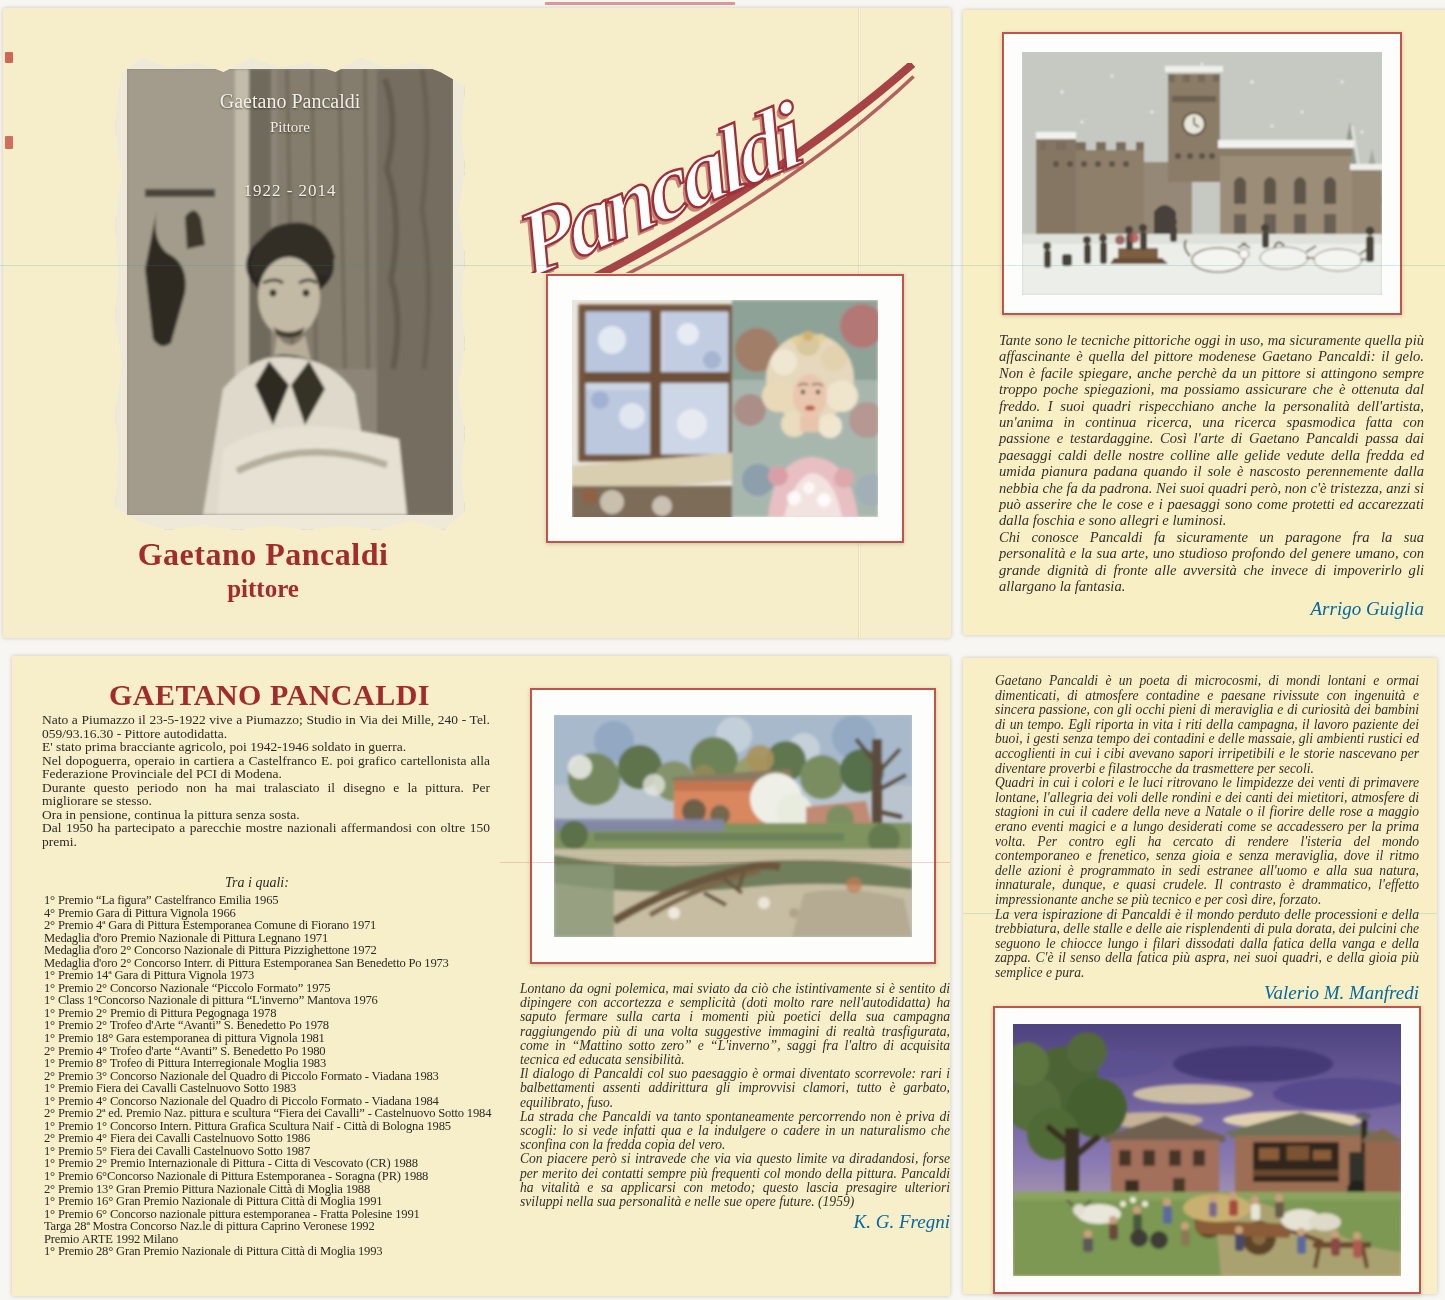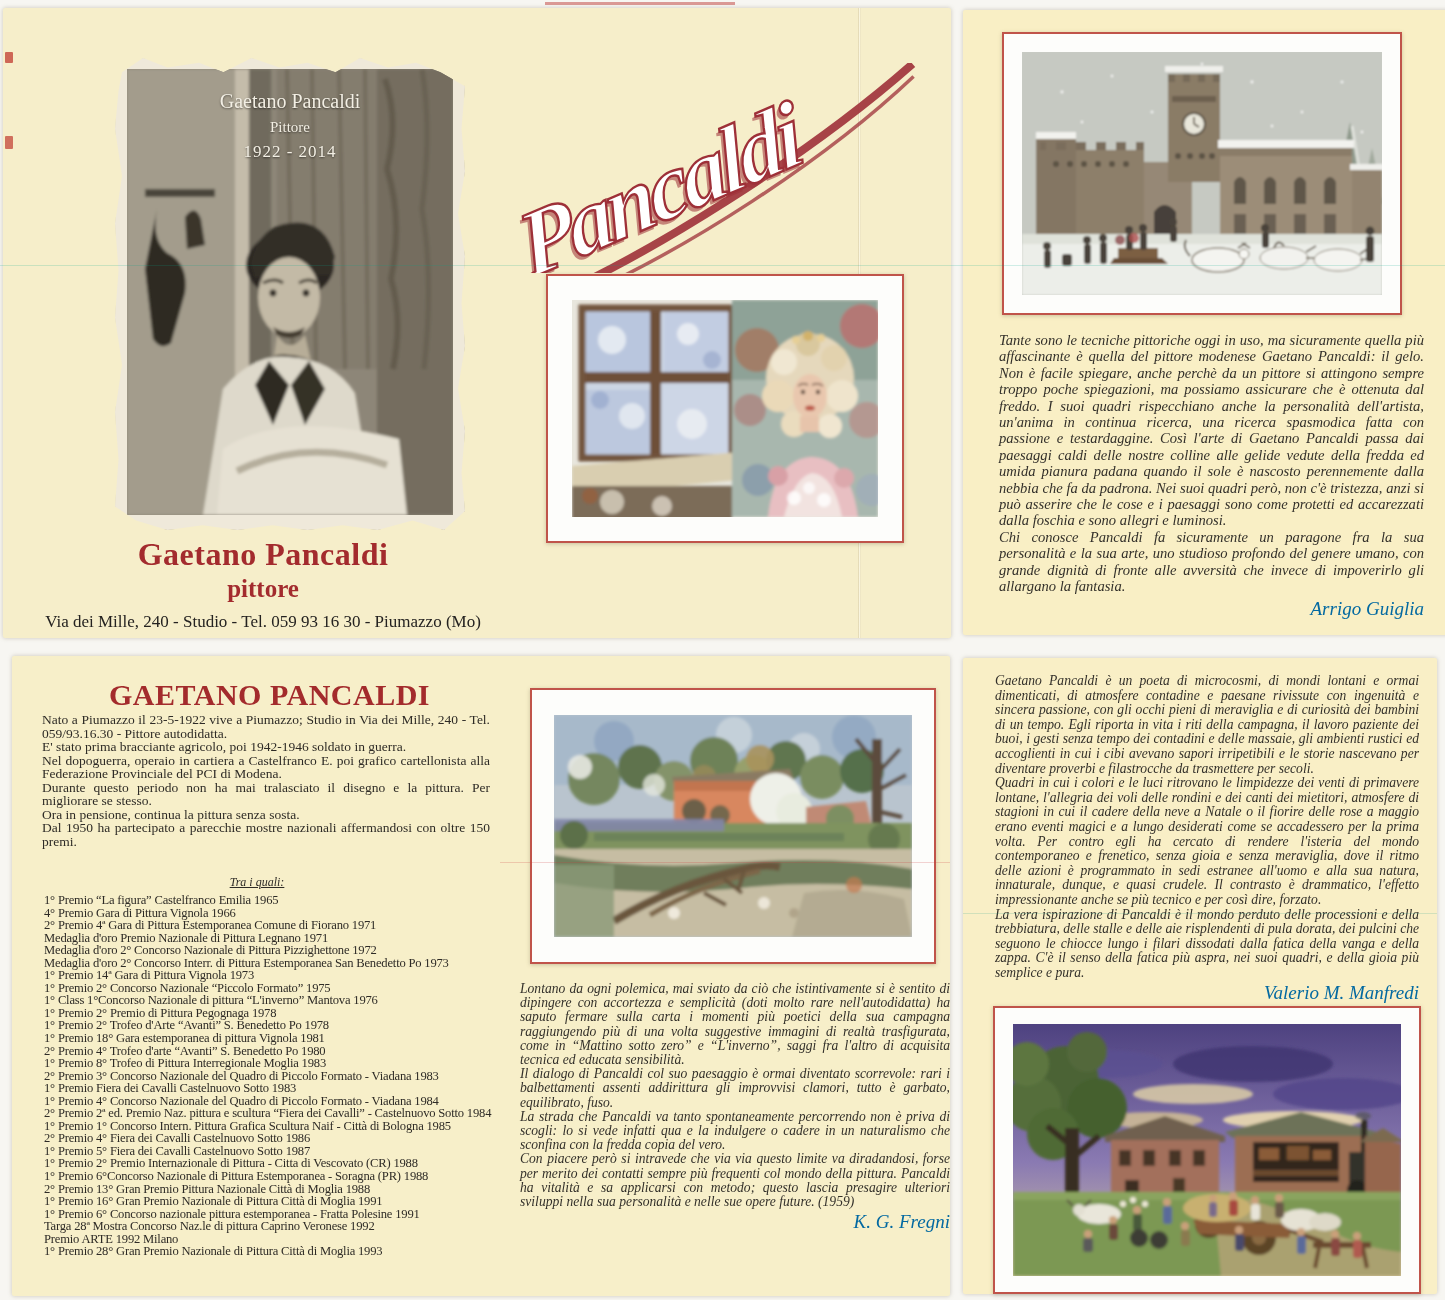--- a/index.html
+++ b/index.html
@@ -14,21 +14,21 @@
   .crease{position:absolute;top:0;bottom:0;width:3px;background:linear-gradient(90deg,rgba(140,115,55,.25),rgba(255,255,255,.4),rgba(140,115,55,.12));}
   
   .photo{position:absolute;left:112px;top:50px;width:350px;height:472px;background:#efe9da;
          clip-path:polygon(2% 3%,8% 0,15% 2%,24% 1%,31% 3%,39% 0,47% 2%,55% 1%,63% 3%,70% 0,78% 2%,86% 1%,93% 3%,100% 6%,99% 15%,100% 24%,98% 33%,100% 42%,99% 52%,100% 61%,98% 70%,100% 79%,99% 88%,100% 96%,94% 100%,85% 98%,75% 100%,65% 99%,55% 100%,45% 99%,35% 100%,25% 99%,15% 100%,6% 98%,0 95%,1% 85%,0 75%,2% 65%,0 55%,1% 45%,0 35%,2% 25%,0 15%,1% 7%);
          box-shadow:2px 3px 6px rgba(90,80,50,.4);}
   .photo svg{position:absolute;left:12px;top:11px;}
   .photo-caption{position:absolute;left:0;top:28px;width:100%;text-align:center;color:#f3efe4;
                  text-shadow:0 1px 2px rgba(0,0,0,.5);line-height:1.5;}
   .photo-caption .l1{font-size:20px;}
   .photo-caption .l2{font-size:15px;}
-  .photo-caption .l3{font-size:17px;letter-spacing:1px;}
+  .photo-caption .l3{font-size:17px;letter-spacing:1px;margin-top:39px;}
   .name-block{position:absolute;left:10px;top:528px;width:500px;text-align:center;}
   .name-main{font-size:32px;font-weight:bold;color:#a32b2e;letter-spacing:.5px;}
   .name-role{font-size:25px;font-weight:bold;color:#a32b2e;margin-top:2px;}
   .name-addr{font-size:17px;color:#242220;margin-top:9px;}
   .sig-wrap{position:absolute;left:483px;top:55px;width:470px;height:210px;}
   
   .frame{position:absolute;background:#fdfdfb;border:2px solid #c0544a;box-shadow:0 1px 4px rgba(100,90,60,.3);}
   .frame svg{display:block;}
   #frame-woman{left:543px;top:266px;padding:24px;}
   #frame-castle{left:39px;top:22px;padding:18px;}
@@ -39,21 +39,21 @@
   .itxt p{margin:0;}
   #intro-text{left:36px;top:322px;width:425px;font-size:14.6px;line-height:16.4px;}
   #manfredi-text{left:32px;top:16px;width:424px;font-size:13.6px;line-height:14.6px;}
   #fregni-text{left:508px;top:326px;width:430px;font-size:13.6px;line-height:14.2px;}
   .sig-line{text-align:right;font-style:italic;margin-top:6px;font-size:19px;color:#0369a1;}
   
   #bio-title{position:absolute;left:35px;top:22px;width:445px;text-align:center;
              font-size:30px;font-weight:bold;color:#a32b2c;letter-spacing:.5px;}
   #bio-text{position:absolute;left:30px;top:57px;width:448px;font-size:13.5px;line-height:13.5px;text-align:justify;}
   #bio-text p{margin:0;}
-  #awards-heading{position:absolute;left:30px;top:219px;width:430px;text-align:center;font-style:italic;font-size:12px;text-decoration:underline;}
+  #awards-heading{position:absolute;left:30px;top:219px;width:430px;text-align:center;font-style:italic;font-size:14px;}
   #awards-list{position:absolute;left:32px;top:238px;width:540px;font-size:12.6px;line-height:12.55px;letter-spacing:-.2px;}
   .award{white-space:nowrap;}
   
   .artifact{position:absolute;pointer-events:none;}
   #art-line-1{left:0;top:265px;width:1445px;height:1px;background:rgba(0,165,140,.18);}
   #art-line-2{left:500px;top:862px;width:450px;height:1px;background:rgba(205,60,60,.22);}
   #art-line-3{left:963px;top:913px;width:474px;height:1px;background:rgba(0,150,130,.16);}
   #art-mark-1{left:5px;top:52px;width:8px;height:11px;background:#c0392f;opacity:.75;border-radius:1px;}
   #art-mark-2{left:5px;top:136px;width:8px;height:13px;background:#c0392f;opacity:.7;border-radius:1px;}
   #art-mark-3{left:545px;top:2px;width:190px;height:3px;background:rgba(190,60,55,.5);}
@@ -182,21 +182,20 @@
         <circle cx="222" cy="198" r="7" fill="#fff" opacity=".8"></circle>
           <circle cx="252" cy="200" r="7" fill="#fff" opacity=".8"></circle>
         <circle cx="237" cy="188" r="6" fill="#fff" opacity=".7"></circle>
       </g>
     </svg>
   </div>
 
   <div class="name-block">
     <div class="name-main">Gaetano Pancaldi</div>
     <div class="name-role">pittore</div>
-    <div class="name-addr">Via dei Mille, 240 - Studio - Tel. 059 93 16 30 - Piumazzo (Mo)</div>
   </div>
 </div>
 
 <div class="panel texture" id="panel-intro">
   <div class="frame" id="frame-castle">
     <svg width="360" height="243" viewBox="0 0 360 243">
       <defs>
           <filter id="bB" x="-10%" y="-10%" width="120%" height="120%">
             <feGaussianBlur stdDeviation="1.3"></feGaussianBlur>
           </filter>

